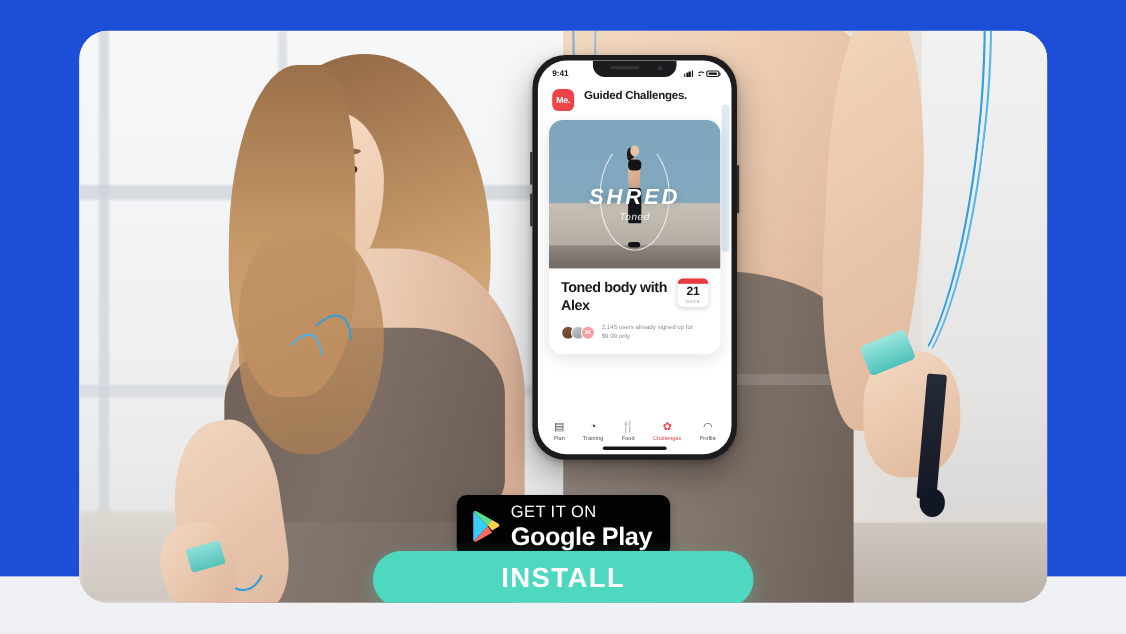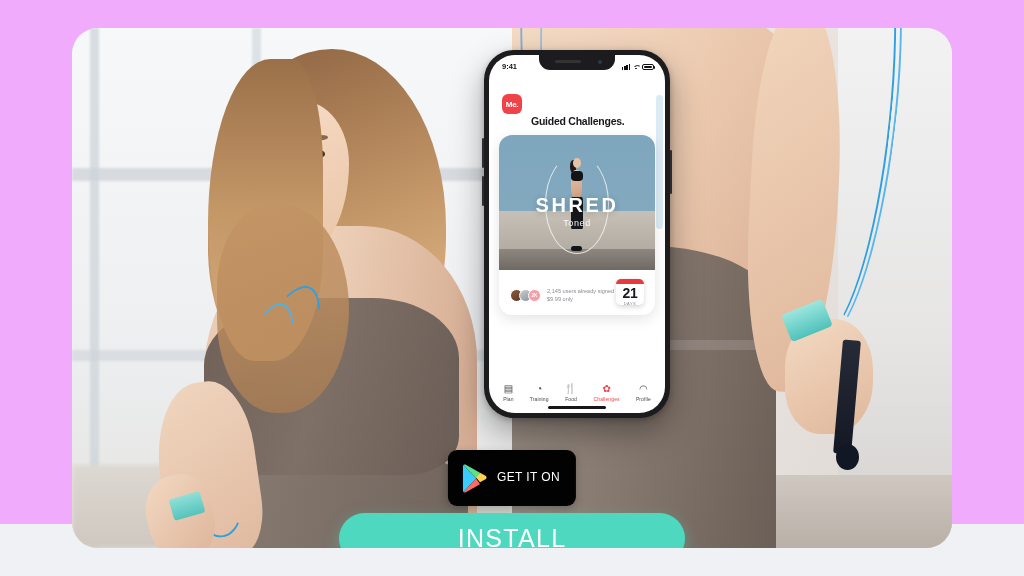--- a/index.html
+++ b/index.html
@@ -4,21 +4,21 @@
 <title>App Install Promo</title>
 <style>
   * { margin:0; padding:0; box-sizing:border-box; }
   html,body{
     width:1024px; height:576px; overflow:hidden;
     font-family:"Liberation Sans", sans-serif;
     background:#eff1f5;
   }
   #stage{
     position:relative; width:1024px; height:524px;
-    background:#f0abfc;
+    background:#1d4ed8;
   }
 
   
   #panel{
     position:absolute; left:72px; top:28px; width:880px; height:520px;
     border-radius:26px; overflow:hidden;
     background:#d8d2ce;
   }
 
   
@@ -273,42 +273,43 @@
   .batt:before{
     content:""; position:absolute; inset:1px; background:#111; border-radius:1px;
   }
   .batt:after{
     content:""; position:absolute; right:-2.4px; top:1.6px;
     width:1.4px; height:2.6px; background:#111; border-radius:0 1px 1px 0;
   }
 
   
   .app-header{
-    display:flex; align-items:center; gap:9px; padding:6px 13px 8px;
+    display:flex; align-items:flex-start; gap:9px; padding:6px 13px 8px;
   }
   .logo{
     width:20px; height:20px; border-radius:6px;
     background:#ef4349; color:#fff; font-size:8px; font-weight:bold;
     display:flex; align-items:center; justify-content:center;
     letter-spacing:-.3px;
   }
-  .app-title{ font-size:10.5px; font-weight:bold; color:#17181c; letter-spacing:-.25px;margin-top:34px; }
+  .app-title{ font-size:10.5px; font-weight:bold; color:#17181c; letter-spacing:-.25px; }
 
   
   .card{
     position:relative; margin:0 10px; border-radius:13px; background:#fff;
     box-shadow:0 4px 14px rgba(0,0,0,.11); overflow:hidden;
   }
   .card-peek{
     position:absolute; right:2px; top:40px; width:7px; height:134px;
     border-radius:8px; background:#dbeaf4; z-index:0;
   }
   .card-img{
     position:relative; height:135px; overflow:hidden;
     background:linear-gradient(180deg,#7ea6bd 0%, #83a9bf 56%, #b9b5ad 56%, #cdc7bd 100%);
+    font-style:italic;
   }
   .ci-ground{
     position:absolute; left:0; right:0; bottom:0; height:44%;
     background:linear-gradient(180deg,#c6c0b6,#a8a29a);
   }
   .ci-ground:after{
     content:""; position:absolute; left:0; right:0; bottom:0; height:36%;
     background:linear-gradient(180deg,#8e8780,#6f6963);
   }
   .ci-body{
@@ -363,21 +364,21 @@
     line-height:1.27; letter-spacing:-.4px;
     max-width:108px;
   }
   .days-badge{
     position:absolute; right:11px; top:9px; width:28px; height:26px;
     border-radius:5px; background:#fff;
     box-shadow:0 1.5px 5px rgba(0,0,0,.16);
     overflow:hidden; text-align:center;
   }
   .days-badge .bar{ height:5px; background:#e8393f; }
-  .days-badge .n{ font-size:14px; font-weight:bold; color:#17181c; margin-top:1px; letter-spacing:-.2px; }
+  .days-badge .n{ font-size:11px; font-weight:bold; color:#17181c; margin-top:1px; letter-spacing:-.2px; }
   .days-badge .u{ font-size:4px; color:#8a8a90; letter-spacing:.5px; }
   .signup{
     display:flex; align-items:center; gap:6px; margin-top:9px;
   }
   .avatars{ display:flex; }
   .avatars span{
     width:13px; height:13px; border-radius:50%;
     border:1.3px solid #fff; margin-left:-4px;
     display:flex; align-items:center; justify-content:center;
     font-size:4.6px; font-weight:bold; color:#fff;
@@ -433,30 +434,30 @@
   }
   .badge{
     height:56px; border-radius:9px; background:#020203;
     display:flex; align-items:center; gap:9px;
     padding:0 16px 0 14px; cursor:pointer;
     box-shadow:0 3px 10px rgba(0,0,0,.22);
   }
   .badge .txt{ color:#fff; line-height:1; }
   .badge .small{ font-size:12.5px; letter-spacing:.1px; margin-bottom:3px; display:block; }
   .badge .big{ font-size:23px; font-weight:bold; letter-spacing:-.4px; display:block; }
-  .gp .small{ font-size:12px; letter-spacing:.4px; }
+  .gp .small{ font-size:15px; letter-spacing:.4px; }
   .apple-glyph{ width:28px; height:34px; display:block; }
   .play-glyph{ width:26px; height:29px; display:block; }
 
   
   .install{
     position:absolute; left:50%; transform:translateX(-50%);
-    top:485px; width:346px; height:51px; border-radius:26px;
+    top:473px; width:346px; height:51px; border-radius:26px;
     background:#4fd8c0;
-    color:#fff; font-size:25px; font-weight:normal; letter-spacing:1.3px;
+    color:#fff; font-size:25px; font-weight:bold; letter-spacing:1.3px;
     display:flex; align-items:center; justify-content:center;
     border:none; cursor:pointer; z-index:9;
     box-shadow:0 5px 16px rgba(79,216,192,.38);
   }
 </style>
 </head>
 <body>
 
 <div id="stage">
 
@@ -546,20 +547,21 @@
               <div class="ci-torso"></div>
               <div class="ci-bra"></div>
               <div class="ci-pants"></div>
               <div class="ci-shoe"></div>
             </div>
             <div class="shred">SHRED</div>
             <div class="pounds">Toned</div>
           </div>
 
           <div class="card-body">
+            <div class="card-title">Toned body with Alex</div>
 
             <div class="days-badge">
               <div class="bar"></div>
               <div class="n">21</div>
               <div class="u">DAYS</div>
             </div>
 
             <div class="signup">
               <div class="avatars">
                 <span class="av1"></span>
@@ -604,20 +606,21 @@
 
       <div class="badge gp">
         <svg class="play-glyph" viewBox="0 0 26 29">
           <path fill="#3BCCFF" d="M1.6.9C1.2 1.3 1 1.9 1 2.7v23.6c0 .8.2 1.4.6 1.8l12.6-13.6L1.6.9z"></path>
           <path fill="#5CE08A" d="M1.6.9C2.1.4 3 .3 3.9.8l14.2 7.9-3.9 5.8L1.6.9z"></path>
           <path fill="#FF6B62" d="M1.6 28.1c.5.5 1.4.6 2.3.1l14.2-7.9-3.9-5.8L1.6 28.1z"></path>
           <path fill="#FFD24D" d="M18.1 8.7l5.5 3.1c1.4.8 1.4 2.6 0 3.4l-5.5 3.1-3.9-4.8 3.9-4.8z"></path>
         </svg>
         <span class="txt">
           <span class="small">GET IT ON</span>
+          <span class="big">Google Play</span>
         </span>
       </div>
     </div>
 
     <button class="install">INSTALL</button>
 
   </div>
 </div>
 
 </body></html>

